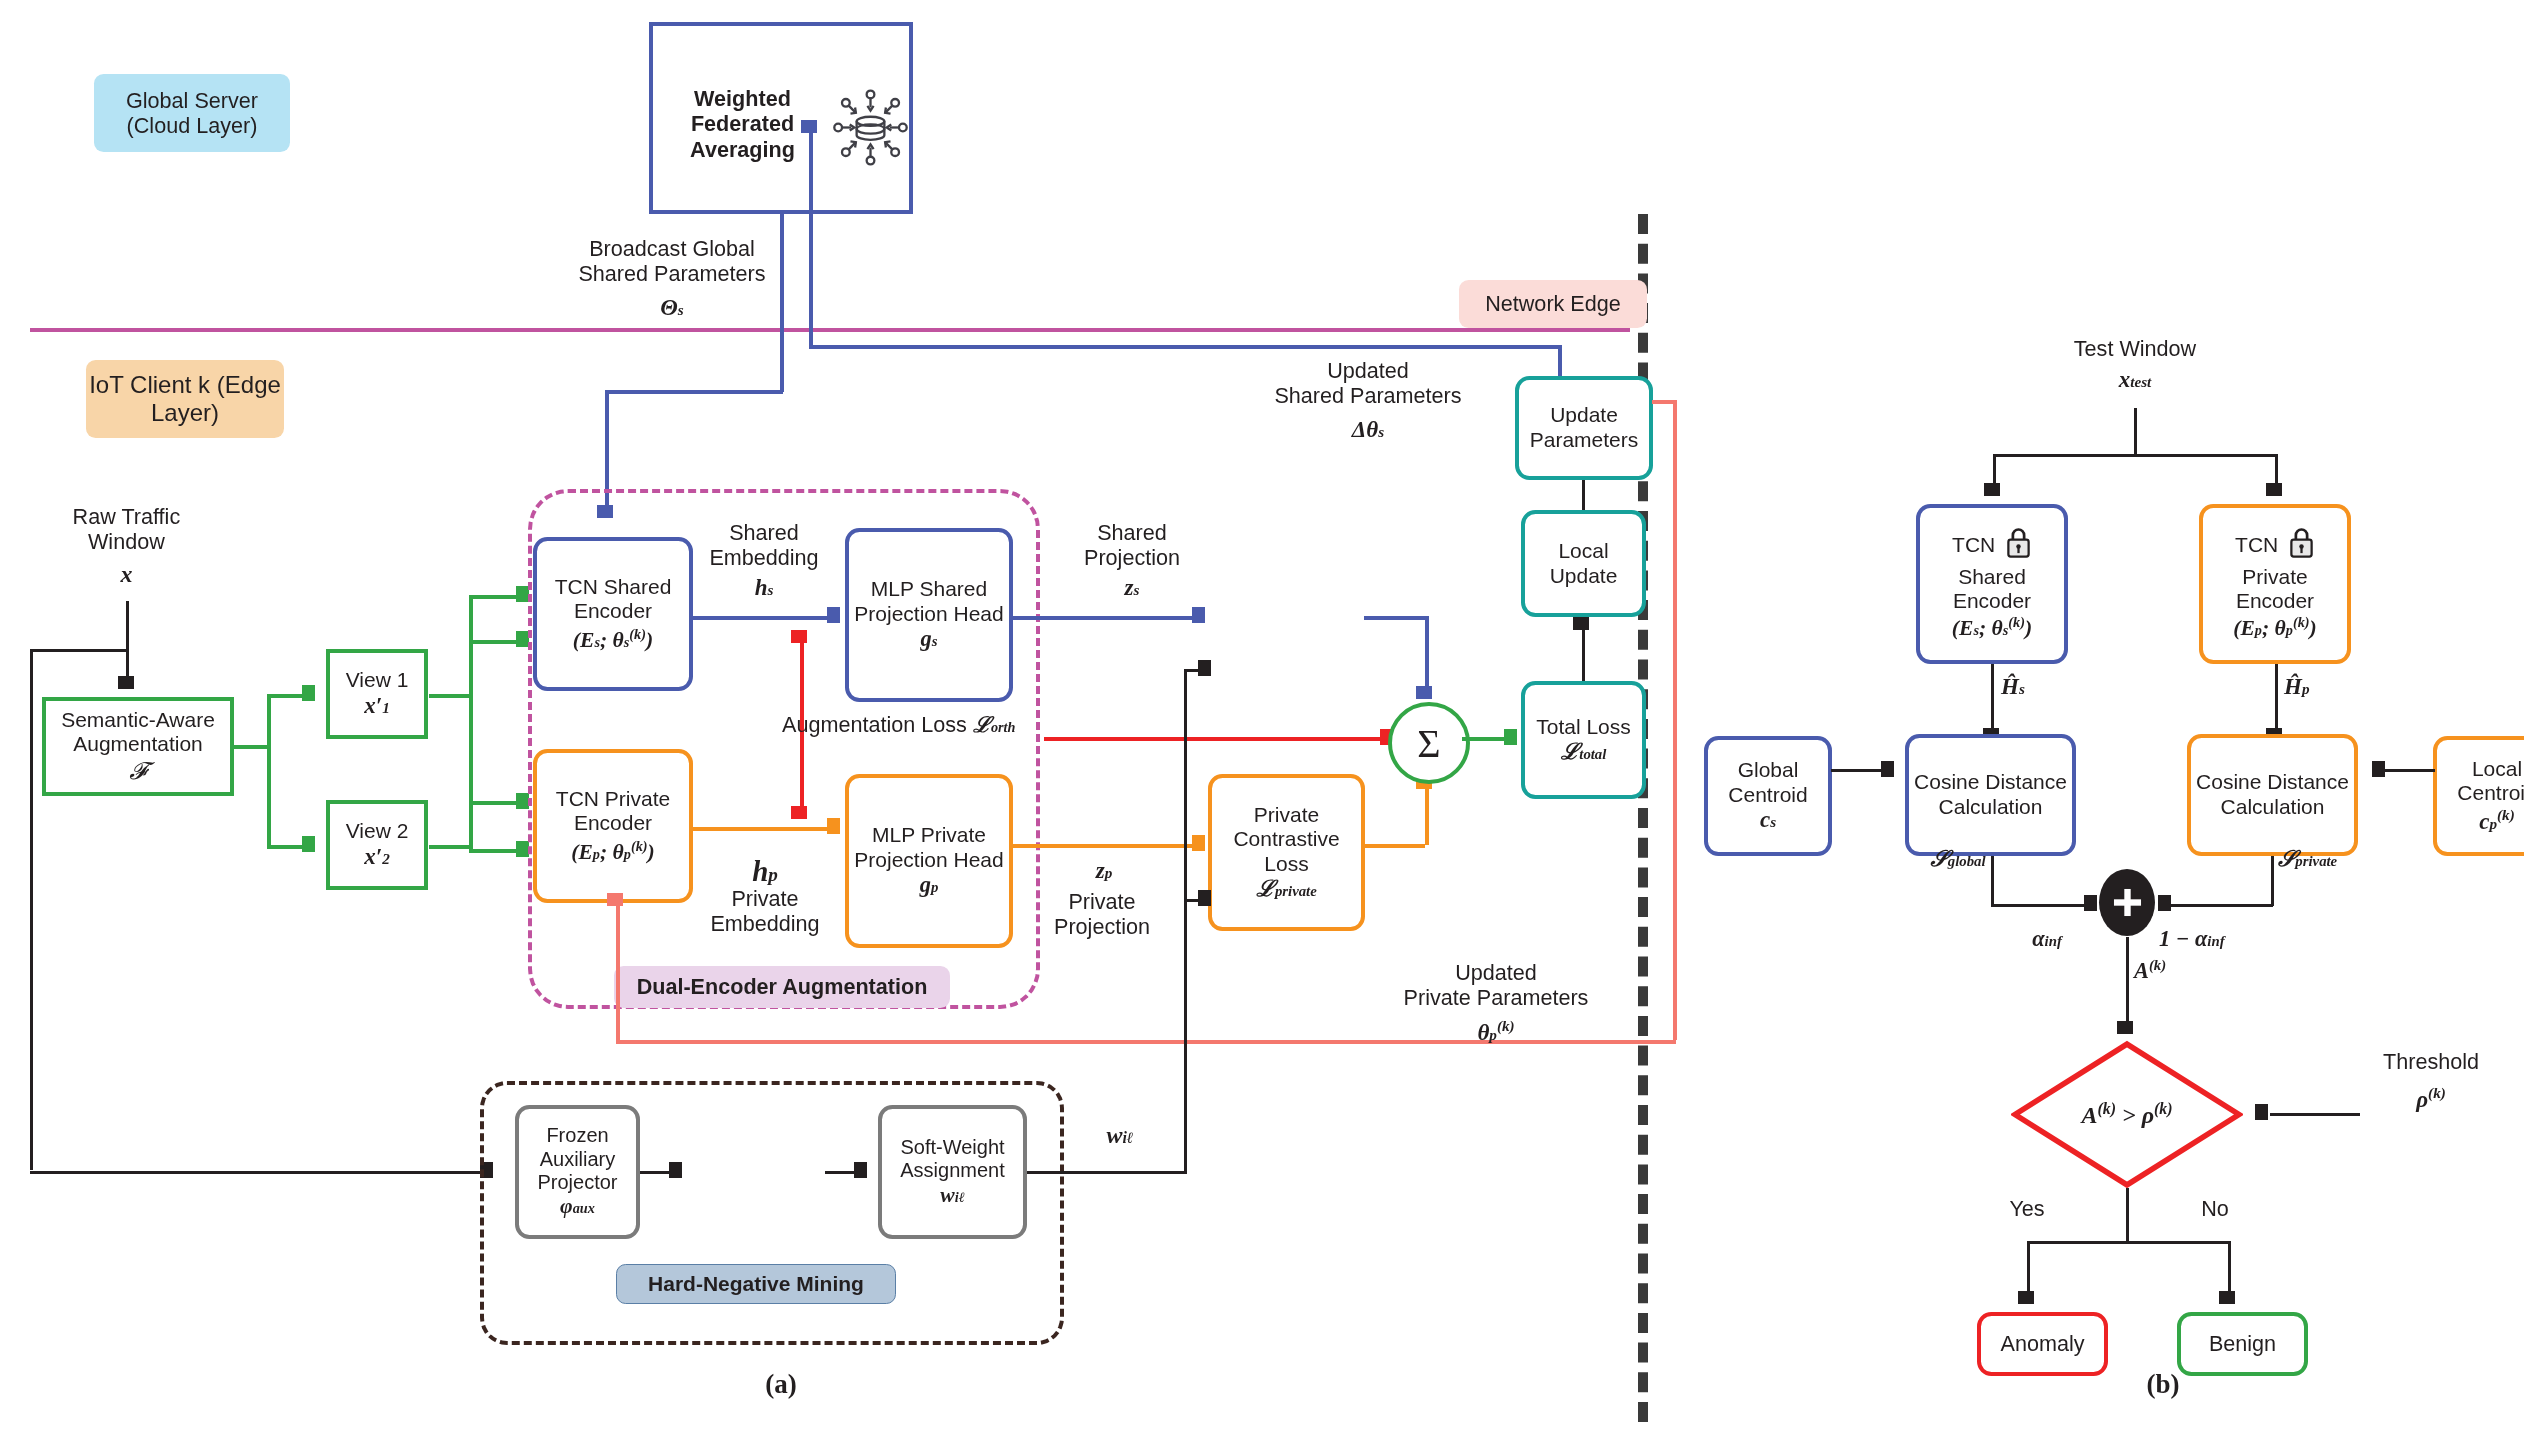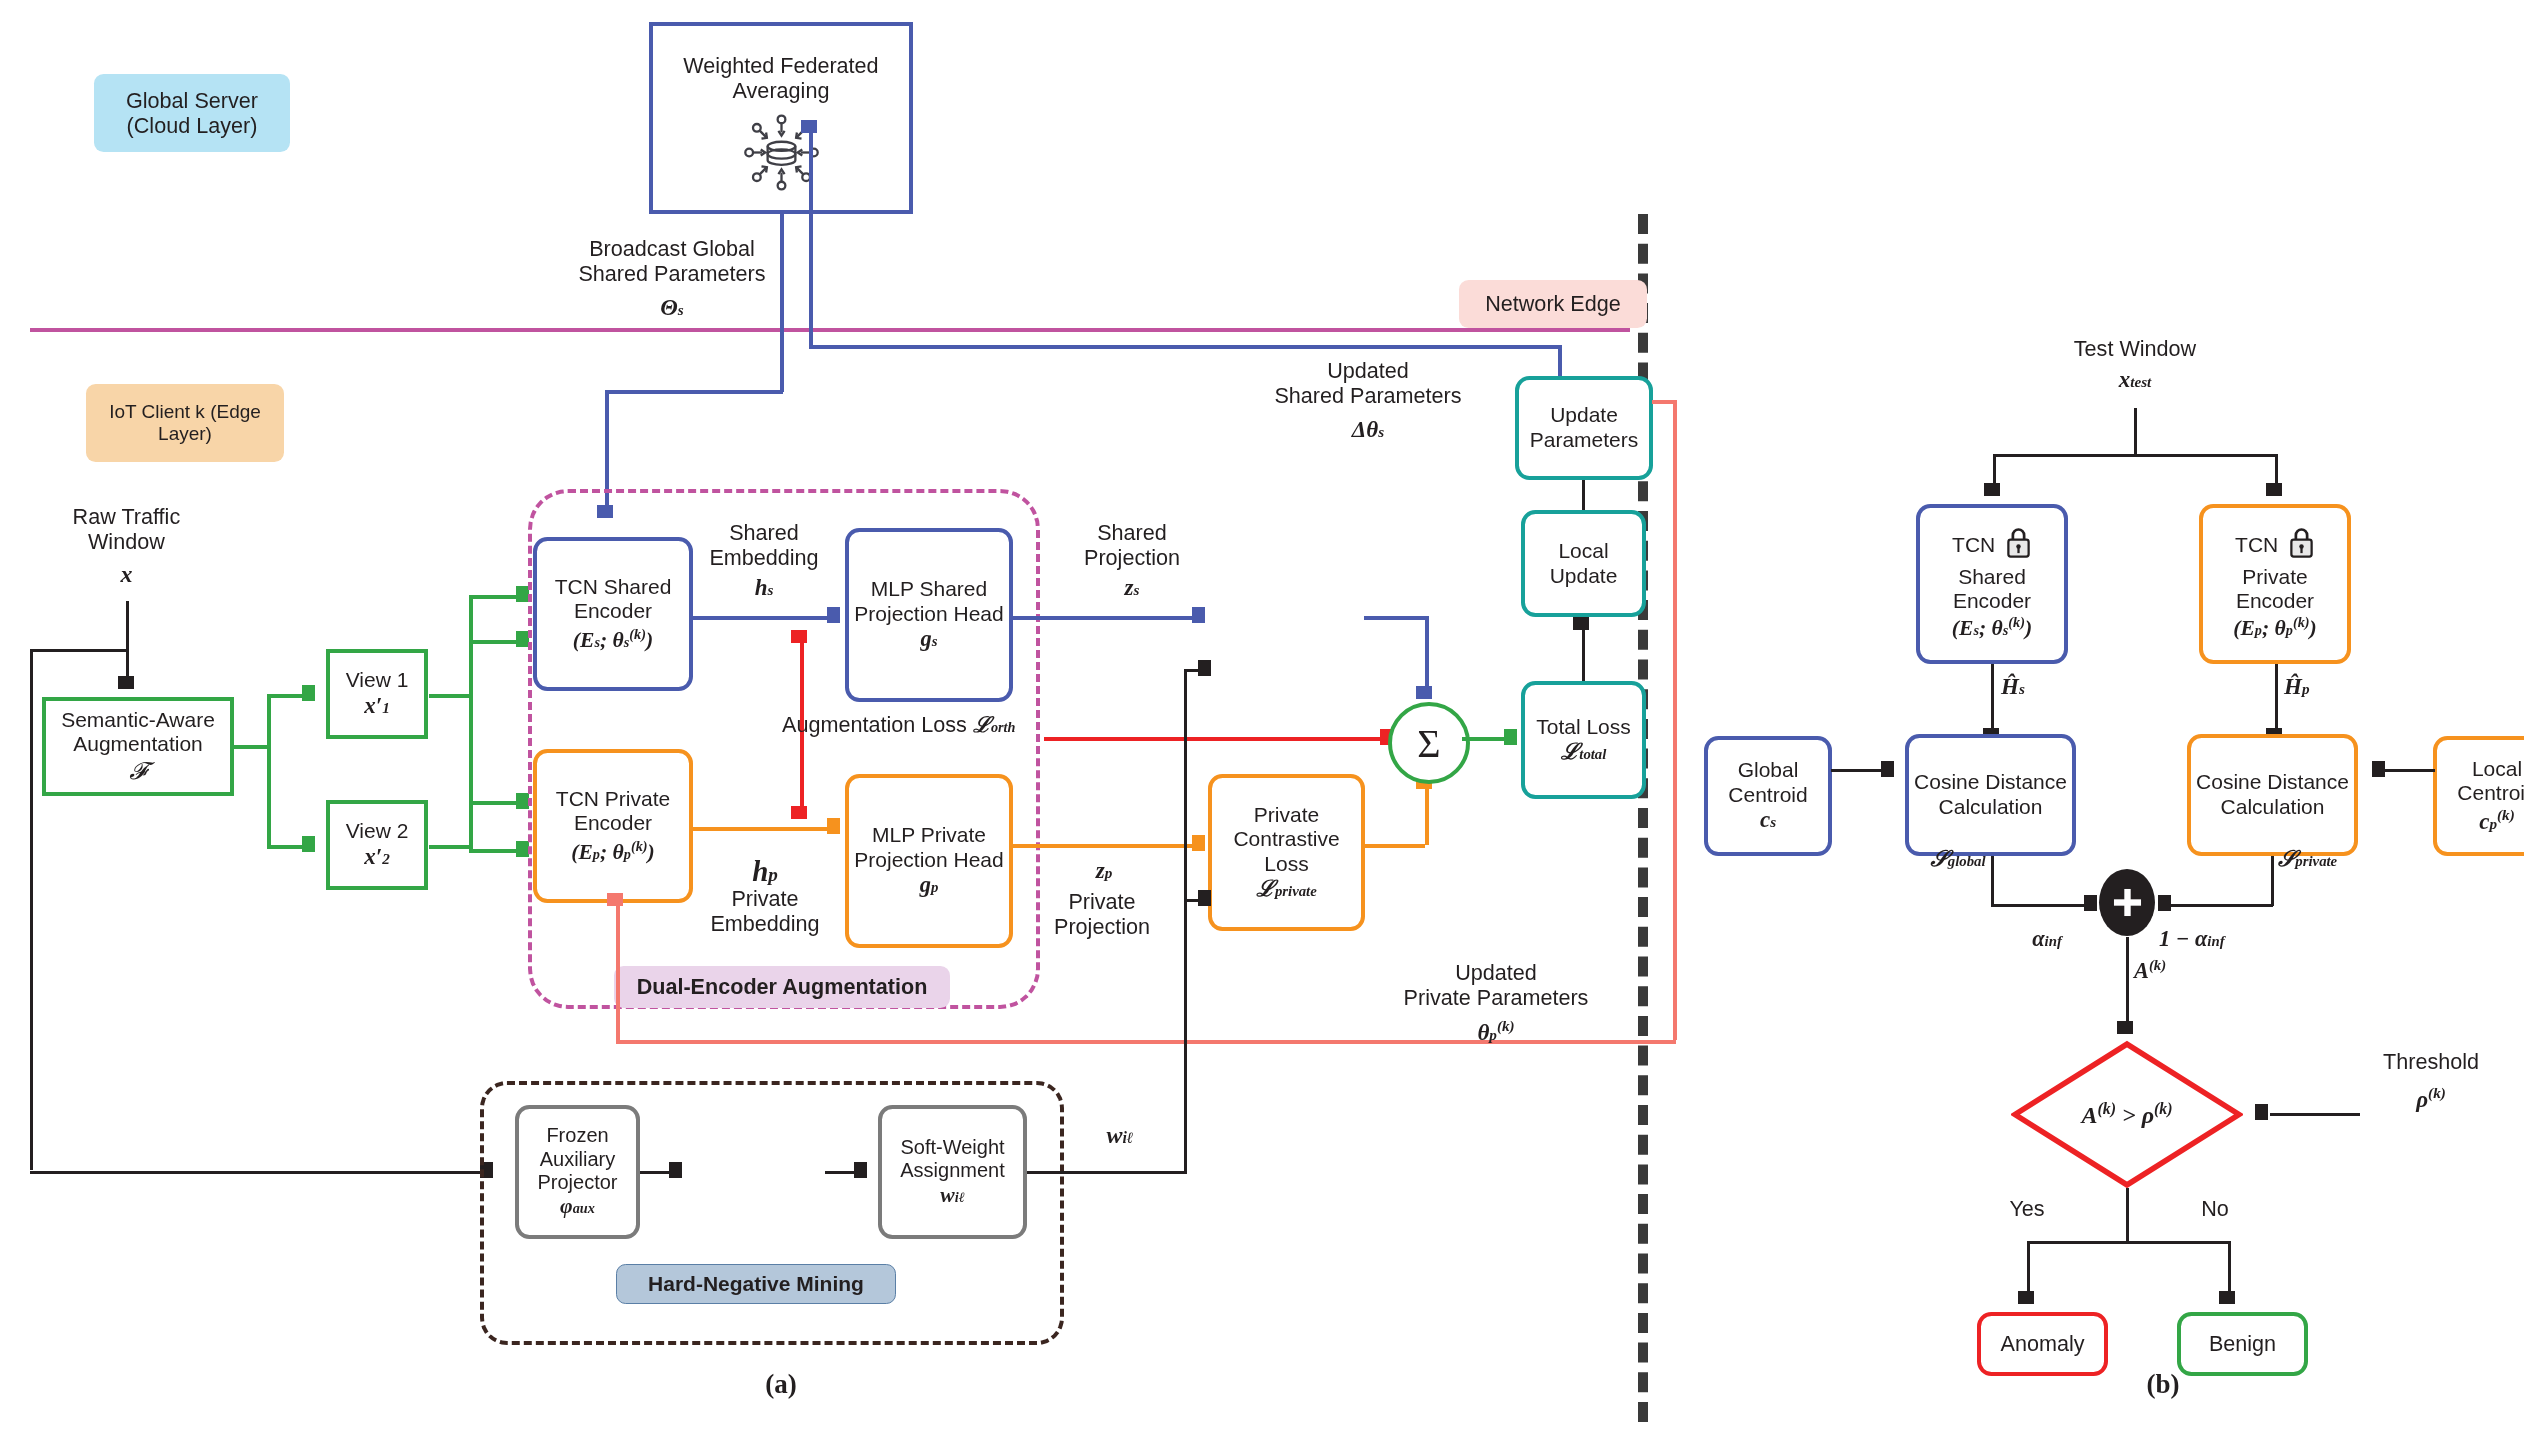--- a/index.html
+++ b/index.html
@@ -98,26 +98,26 @@
 </head>
 <body>
 
 <div id="root">
 
   <div id="layer-sep"></div>
   <div id="panel-div"></div>
 
   <div class="pill pill-cloud" style="left:94px;top:74px;width:196px;height:78px;font-size:21.6px;">Global Server
 (Cloud Layer)</div>
-  <div class="pill pill-edge" style="left:86px;top:360px;width:198px;height:78px;font-size:19px;margin-top:24px;">IoT Client k
+  <div class="pill pill-edge" style="left:86px;top:360px;width:198px;height:78px;font-size:24px;">IoT Client k
 (Edge Layer)</div>
   <div class="pill pill-net" style="left:1459px;top:280px;width:188px;height:48px;font-size:21.6px;">Network Edge</div>
 
   <div class="box b-blue r-sq" style="left:649px;top:22.4px;width:264px;height:192px;">
-    <div style="display:flex;flex-direction:column;align-items:center;justify-content:space-between;padding-top:11.2px;">
+    <div style="display:flex;flex-direction:row;align-items:center;justify-content:space-between;padding-top:11.2px;font-weight:bold;">
       <div style="font-size:21.6px;">Weighted Federated
 Averaging</div>
       <div style="margin-top:11.2px;">
         <svg class="fedicon" viewBox="0 0 100 100" fill="none" stroke="#3f3f46" stroke-width="3">
           <ellipse cx="50" cy="42" rx="18" ry="6"></ellipse>
           <path d="M32 42v18c0 3.3 8 6 18 6s18-2.7 18-6V42"></path>
           <ellipse cx="50" cy="52" rx="18" ry="6"></ellipse>
           <circle cx="50" cy="7" r="5"></circle>
             <path d="M50 12v12"></path>
             <path d="M46 22l4 6 4-6"></path>

